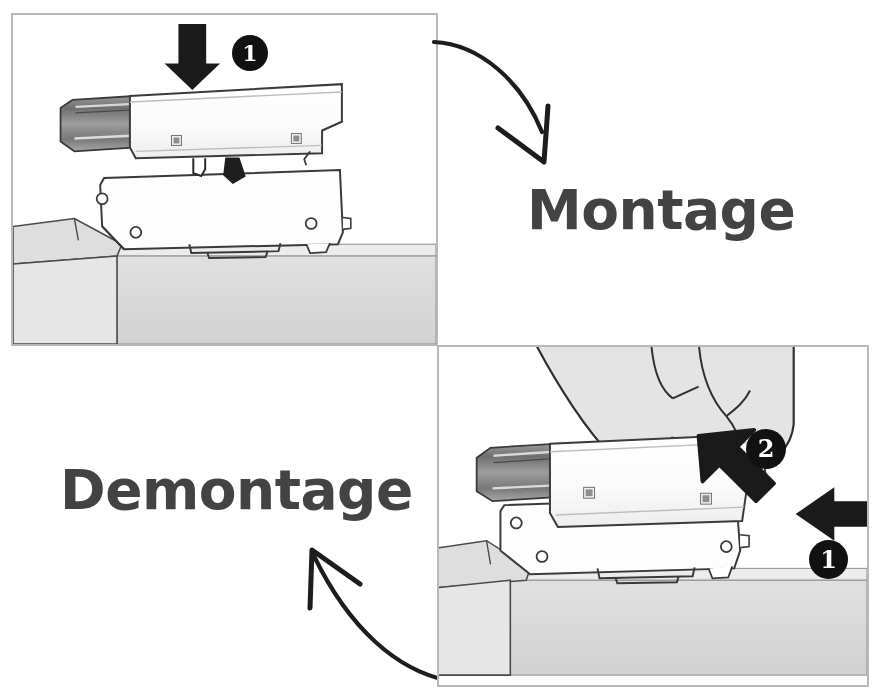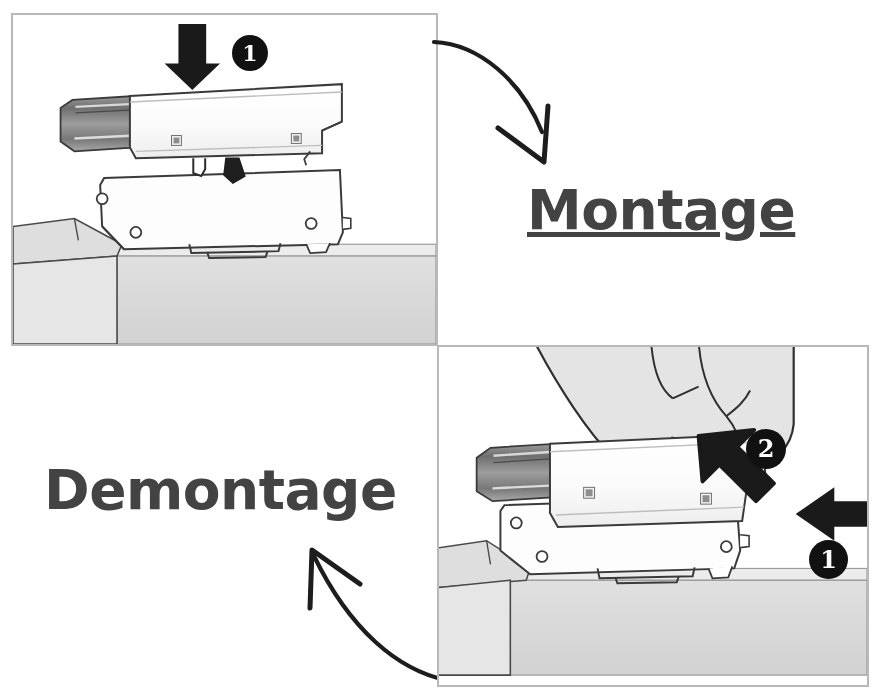--- a/index.html
+++ b/index.html
@@ -36,22 +36,22 @@
   
   .caption {
     position: absolute;
     color: #434343;
     font-family: "DejaVu Sans", sans-serif;
     font-weight: bold;
     letter-spacing: -0.5px;
     white-space: nowrap;
     line-height: 1;
   }
-  #caption-montage   { left: 527px; top: 183px; font-size: 55px; text-decoration: underline; }
-  #caption-demontage { left: 44px;  top: 463px; font-size: 55px; }
+  #caption-montage   { left: 527px; top: 183px; font-size: 55px; }
+  #caption-demontage { left: 60px;  top: 463px; font-size: 55px; }
 
   
   .connector { position: absolute; }
   #connector-montage   { left: 430px; top: 10px;  width: 180px; height: 190px; }
   #connector-demontage { left: 270px; top: 520px; width: 180px; height: 165px; }
 
   
   .badge {
     position: absolute;
     border-radius: 50%;

